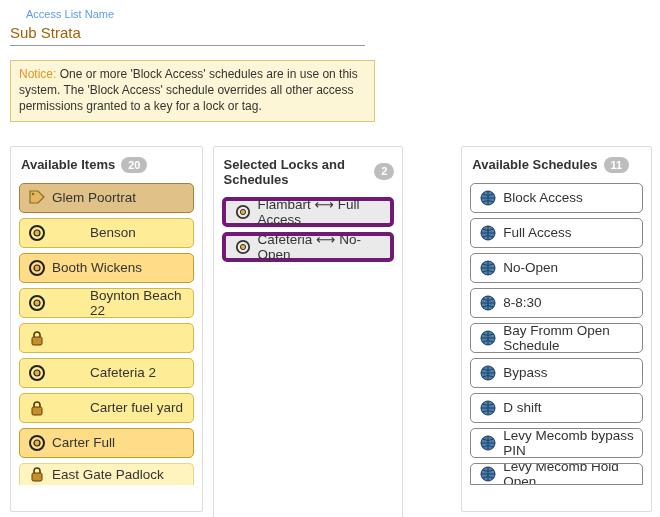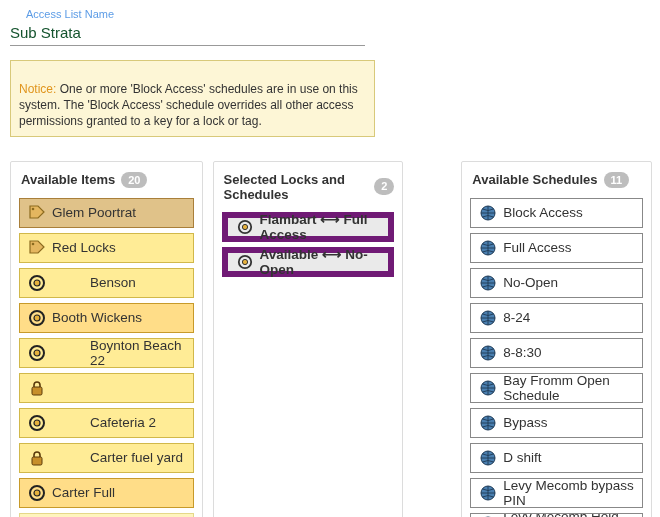--- a/index.html
+++ b/index.html
@@ -21,28 +21,28 @@
     margin: 0 0 2px 16px;
   }
   .field-input {
     border: none;
     border-bottom: 1px solid #999;
     width: 355px;
     font-size: 15px;
     padding: 2px 0 4px 0;
     margin-bottom: 14px;
     background: transparent;
-    color: #14532d;
+    color: #a16207;
     font-family: inherit;
   }
 
   .notice {
     border: 1px solid #d8c97a;
     background: #fdf6d6;
-    padding: 20px 8px 6px 8px;
+    padding: 5px 8px 6px 8px;
     font-size: 12px;
     line-height: 1.35;
     width: 365px;
     margin-bottom: 24px;
     color: #333;
   }
   .notice .notice-label { color: #e0951d; }
 
   .columns {
     display: flex;
@@ -88,21 +88,21 @@
   .panel-list {
     display: flex;
     flex-direction: column;
     gap: 5px;
   }
 
   .item {
     display: flex;
     align-items: center;
     gap: 6px;
-    border-radius: 0;
+    border-radius: 5px;
     padding: 6px 8px;
     font-size: 13.5px;
     color: #333;
     cursor: pointer;
     height: 30px;
   }
   
   .item.tag-highlight {
     background: #e0c289;
     border: 1px solid #a97f3a;
@@ -129,22 +129,21 @@
     border-bottom-right-radius: 0;
     border-bottom: none;
     overflow: hidden;
     height: 22px;
     padding-top: 6px;
   }
 
   
   .item.sel {
     background: #eaeaea;
-    border: 6px solid #701a75;
-    font-weight: bold;
+    border: 4px solid #701a75;
   }
 
   
   .item.sched {
     background: #fff;
     border: 1px solid #888;
   }
 
   .ico {
     width: 18px;
@@ -206,28 +205,20 @@
       <div class="panel-body">
         <div class="panel-list" id="avail-list">
             <div class="item tag-highlight">
               <span class="ico">
                 <svg width="18" height="18" viewBox="0 0 18 18">
                   <use href="#svg-tag"></use>
                 </svg>
               </span>
               <span>Glem Poortrat</span>
             </div>
-            <div class="item tag-normal">
-              <span class="ico">
-                <svg width="18" height="18" viewBox="0 0 18 18">
-                  <use href="#svg-tag"></use>
-                </svg>
-              </span>
-              <span>Red Locks</span>
-            </div>
             <div class="item lock-normal">
               <span class="ico">
                 <svg width="18" height="18" viewBox="0 0 18 18">
                   <use href="#svg-ring"></use>
                 </svg>
               </span>
               <span>Benson</span>
             </div>
             <div class="item lock-highlight">
               <span class="ico">
@@ -302,21 +293,21 @@
                 </svg>
               </span>
               <span>Flambart ⟷ Full Access</span>
             </div>
             <div class="item sel">
               <span class="ico">
                 <svg width="18" height="18" viewBox="0 0 18 18">
                   <use href="#svg-ring-small"></use>
                 </svg>
               </span>
-              <span>Available ⟷ No-Open</span>
+              <span>Cafeteria ⟷ No-Open</span>
             </div>
           </div>
       </div>
     </div>
 
     <div class="panel schedules">
       <div class="panel-header">
         <span>Available Schedules</span>
         <span class="count-badge">11</span>
       </div>
@@ -345,28 +336,20 @@
                 </svg>
               </span>
               <span>No-Open</span>
             </div>
             <div class="item sched">
               <span class="ico">
                 <svg width="18" height="18" viewBox="0 0 18 18">
                   <use href="#svg-globe"></use>
                 </svg>
               </span>
-              <span>8-24</span>
-            </div>
-            <div class="item sched">
-              <span class="ico">
-                <svg width="18" height="18" viewBox="0 0 18 18">
-                  <use href="#svg-globe"></use>
-                </svg>
-              </span>
               <span>8-8:30</span>
             </div>
             <div class="item sched">
               <span class="ico">
                 <svg width="18" height="18" viewBox="0 0 18 18">
                   <use href="#svg-globe"></use>
                 </svg>
               </span>
               <span>Bay Fromm Open Schedule</span>
             </div>

